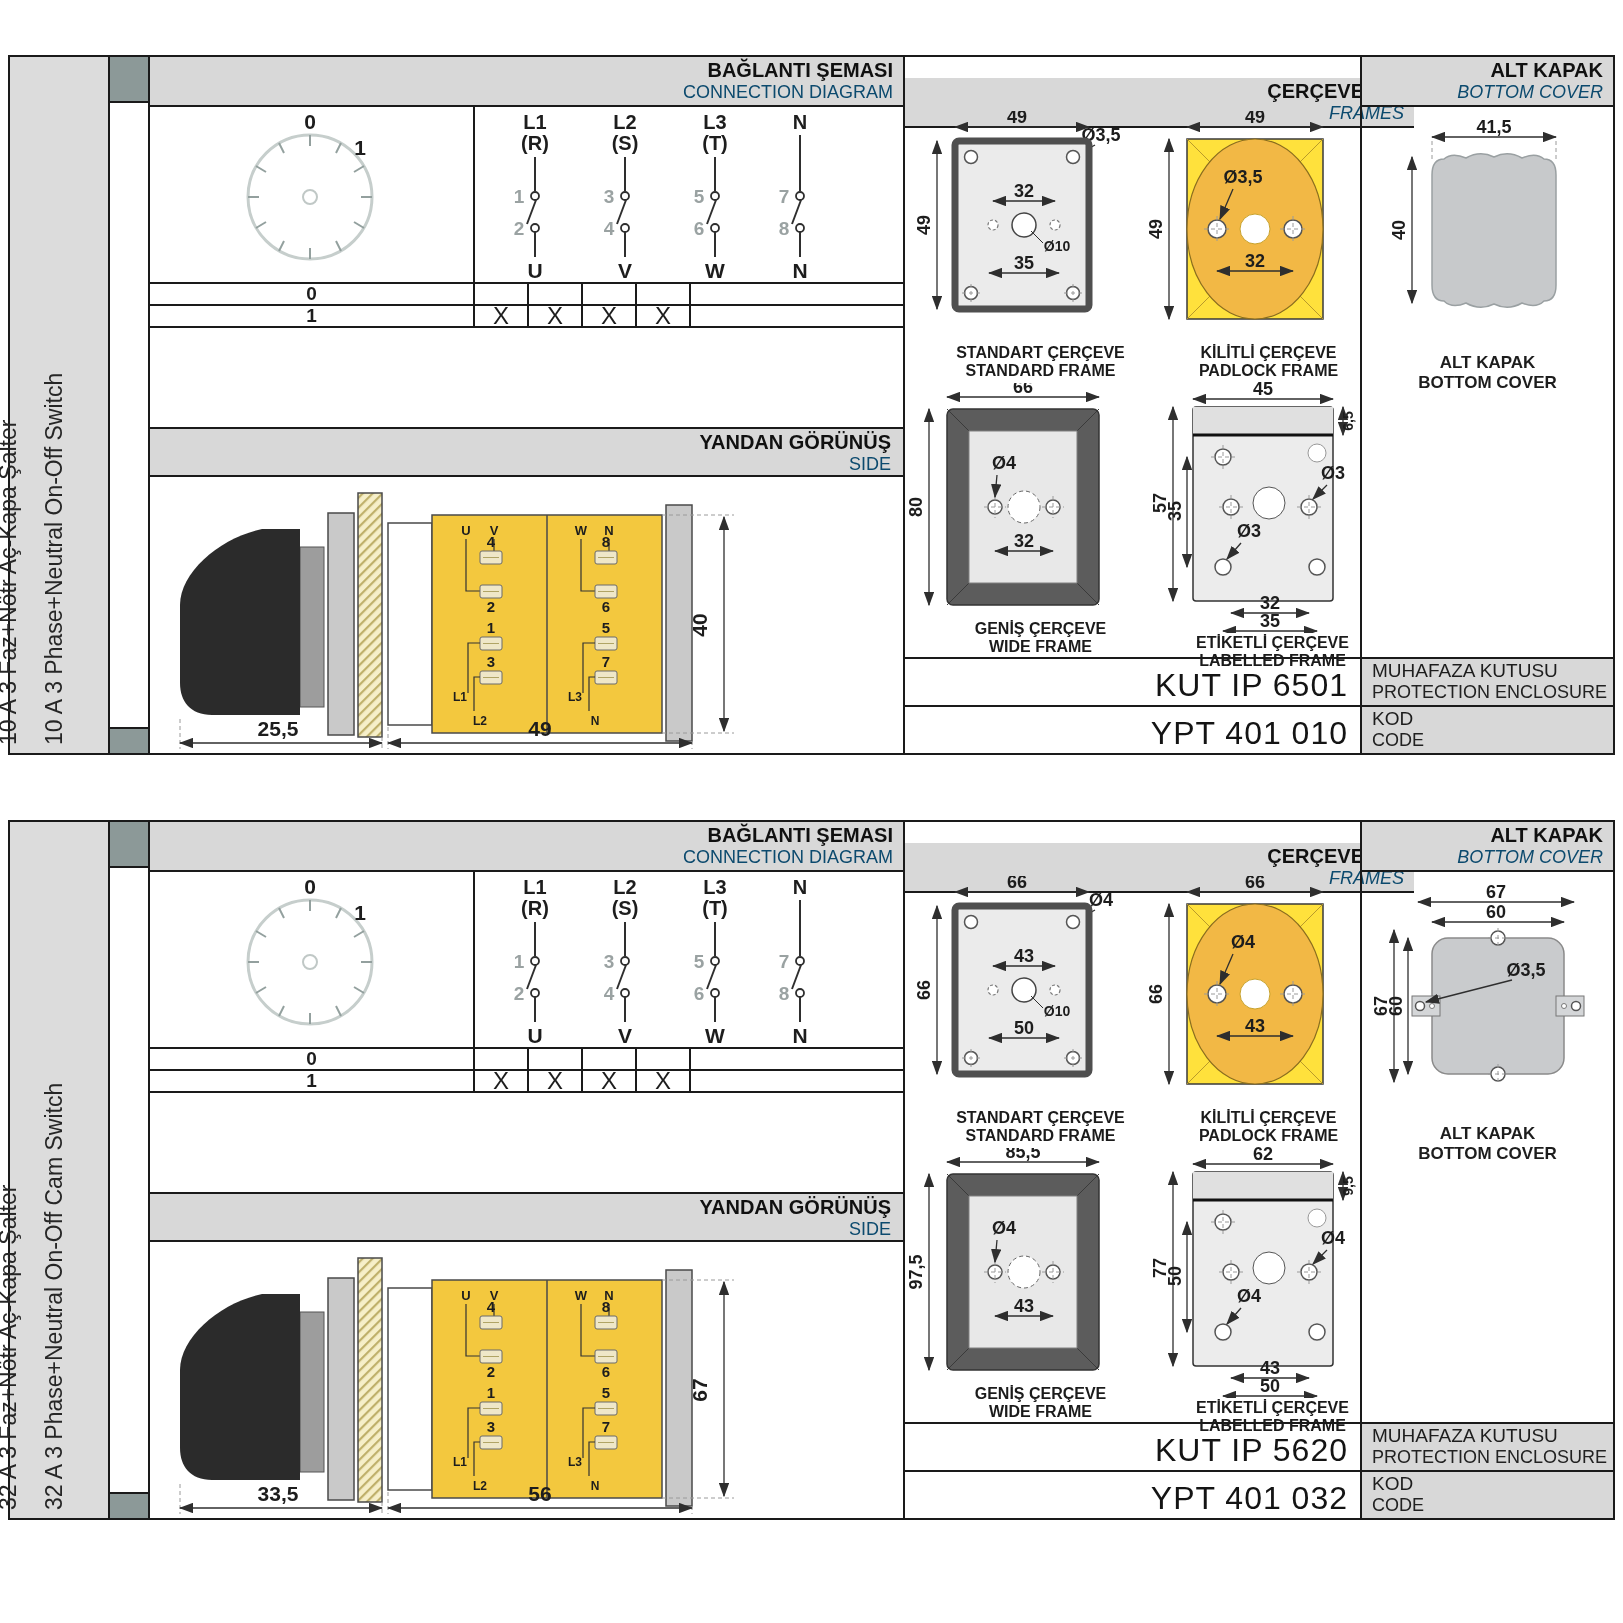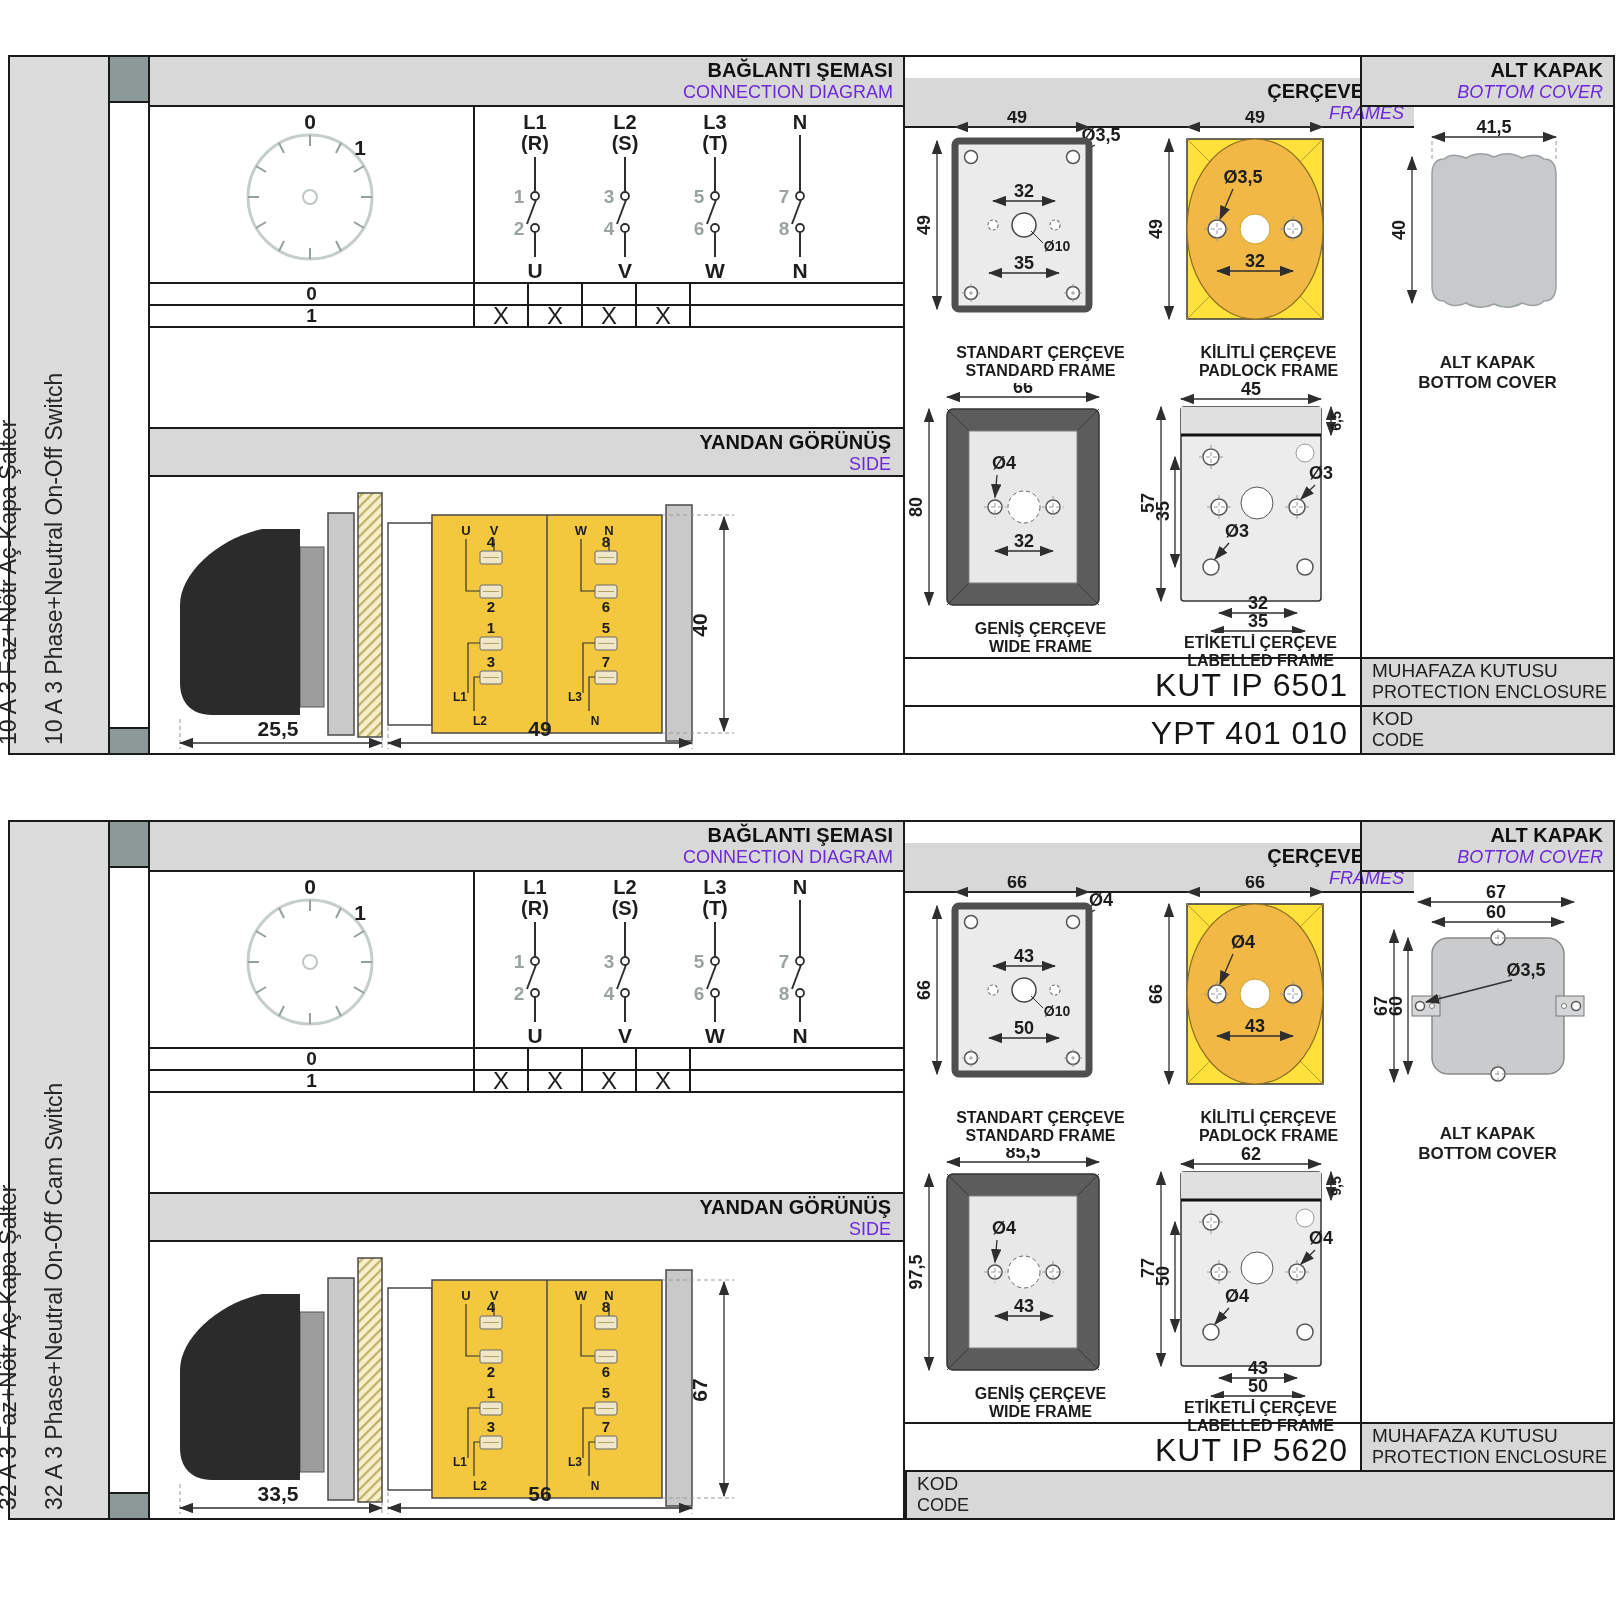--- a/index.html
+++ b/index.html
@@ -12,21 +12,21 @@
   .vlabel.vtr{left:12px;} .vlabel.ven{left:58px;}
   .gapcol{position:absolute;left:100px;top:0;bottom:0;width:38px;background:#fff;border-right:2px solid #1a1a1a;}
   .sq{position:absolute;left:0;right:0;background:#8c9998;}
   .sq.top{top:0;height:44px;border-bottom:2px solid #1a1a1a;}
   .sq.bot{bottom:0;height:24px;border-top:2px solid #1a1a1a;}
   .content{position:absolute;left:140px;top:0;right:0;bottom:0;}
   
   .hdr{position:absolute;top:0;height:50px;background:#d8d8d8;border-bottom:2px solid #1a1a1a;box-sizing:border-box;text-align:right;padding:2px 10px 0 0;}
   .h1{left:0;width:753px;} .h2{left:755px;width:509px;margin-top:21px;} .h3{left:1212px;width:251px;}
   .hl1{font-weight:bold;font-size:20px;line-height:23px;color:#101010;padding-left:20px;}
-  .hl2{font-size:18px;line-height:20px;color:#6d28d9;}
+  .hl2{font-size:18px;line-height:20px;color:#0c4a6e;}
   .it .hl2{font-style:italic;}
   .vdiv{position:absolute;width:2px;background:#1a1a1a;}
   .d1{left:753px;top:0;height:696px;} .d2{left:1210px;top:0;height:600px;}
   
   .diagrow{position:absolute;left:0;top:50px;width:753px;height:177px;border-bottom:2px solid #1a1a1a;box-sizing:border-box;display:flex;}
   .dialcell{width:325px;border-right:2px solid #1a1a1a;box-sizing:border-box;}
   .contactscell{flex:1;}
   
   .postable{position:absolute;left:0;top:227px;width:753px;}
   .prow{display:flex;height:22px;border-bottom:2px solid #1a1a1a;box-sizing:border-box;}
@@ -35,21 +35,21 @@
   .pc.m{width:54px;font-size:24px;line-height:19px;}
   .pc.f{flex:1;border-right:none;}
   
   .sidehdr{position:absolute;left:0;top:370px;width:753px;height:50px;background:#d8d8d8;border-top:2px solid #1a1a1a;border-bottom:2px solid #1a1a1a;box-sizing:border-box;text-align:right;padding:2px 12px 0 0;}
   .sideview{position:absolute;left:0;top:420px;}
   
   .framesbox{position:absolute;left:755px;top:50px;width:455px;height:550px;}
   .fcell{position:absolute;text-align:center;}
   .fcell svg{display:block;margin:0 auto;}
   .f-std{left:0;top:4px;width:227px;} .f-pad{left:228px;top:4px;width:227px;}
-  .f-wide{left:0;top:276px;width:227px;} .f-lab{left:220px;top:274px;width:227px;}
+  .f-wide{left:0;top:276px;width:227px;} .f-lab{left:232px;top:274px;width:227px;}
   .flabel{font-weight:bold;font-size:16px;line-height:18px;color:#1b1b1b;margin-top:1px;padding-left:44px;}
   
   .coverbox{position:absolute;left:1212px;top:50px;width:251px;text-align:center;}
   .coverbox svg{display:block;margin:12px auto 0;}
   .coverlabel{font-weight:bold;font-size:17px;line-height:20px;margin-top:4px;}
   
   .coderow{position:absolute;left:755px;width:708px;height:48px;display:flex;border-top:2px solid #1a1a1a;box-sizing:border-box;}
   .r1{top:600px;} .r2{top:648px;}
   .codeval{width:455px;display:flex;align-items:center;justify-content:flex-end;padding-right:12px;font-size:32px;color:#141414;letter-spacing:1px;box-sizing:border-box;margin-top:7px;}
   .codelbl{flex:1;background:#d8d8d8;border-left:2px solid #1a1a1a;padding:1px 0 0 10px;box-sizing:border-box;}
@@ -785,19 +785,20 @@
     </div>
 
     <div class="coderow r1">
       <div class="codeval">KUT IP 5620</div>
       <div class="codelbl">
         <div class="cl1">MUHAFAZA KUTUSU</div>
         <div class="cl2">PROTECTION ENCLOSURE</div>
       </div>
     </div>
     <div class="coderow r2">
+      <div class="codeval">YPT 401 032</div>
       <div class="codelbl">
         <div class="cl1">KOD</div>
         <div class="cl2">CODE</div>
       </div>
     </div>
   </div>
 </div>
 
 </body></html>

